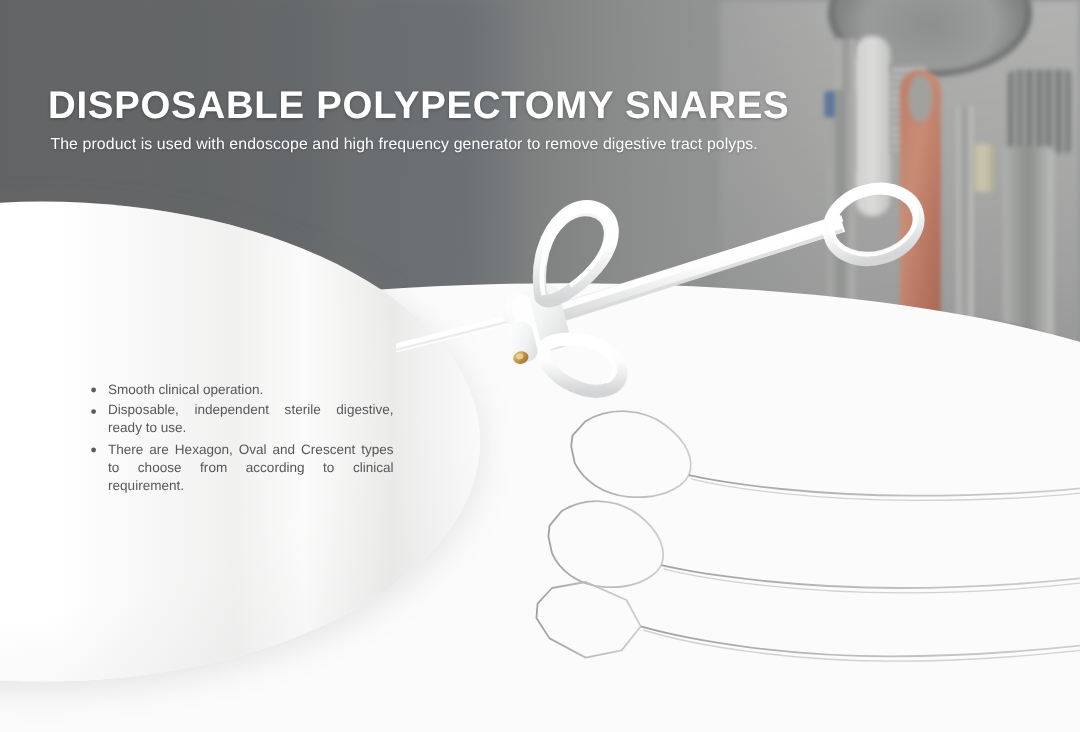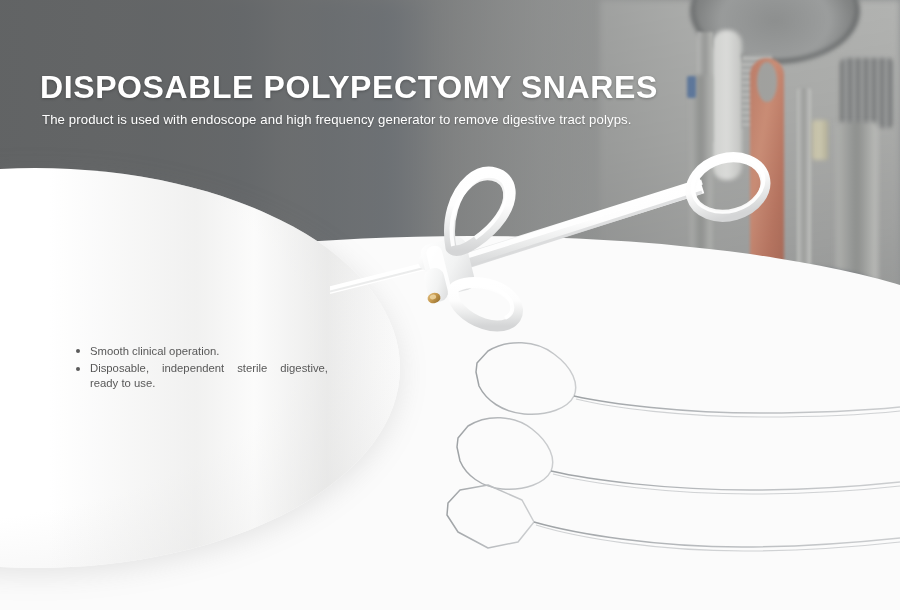--- a/index.html
+++ b/index.html
@@ -84,21 +84,21 @@
 
   
   .white-oval{position:absolute;left:-330px;top:168px;width:730px;height:400px;border-radius:50%;
     background:radial-gradient(ellipse at 30% 40%,#ffffff 0%,#ffffff 58%,#f7f7f7 78%,#e8e8e8 96%,#dededd 100%);
     box-shadow:0 6px 28px rgba(120,122,124,.18);}
   .oval-streaks{position:absolute;left:-330px;top:168px;width:730px;height:400px;border-radius:50%;
     background:linear-gradient(90deg,rgba(255,255,255,0) 52%,rgba(229,229,228,.55) 72%,
       rgba(246,246,245,.4) 80%,rgba(222,222,221,.6) 90%,rgba(255,255,255,0) 100%);}
 
   
-  .features{position:absolute;left:76px;top:344px;width:252px;}
+  .features{position:absolute;left:76px;top:318px;width:252px;}
   .feat{position:relative;padding-left:14px;margin-bottom:2px;
     font-size:11.3px;line-height:15.2px;color:#585858;text-align:justify;}
   .feat .dot{position:absolute;left:0;top:5.4px;width:4px;height:4px;border-radius:50%;background:#5a5a5a;}
 
   
   .handle{position:absolute;left:330px;top:150px;width:480px;height:190px;}
 
   
   .snares{position:absolute;left:430px;top:320px;width:470px;height:280px;}
 </style>
@@ -231,15 +231,19 @@
 
   <div class="features">
     <div class="feat">
       <span class="dot"></span>
       <span>Smooth clinical operation.</span>
     </div>
     <div class="feat">
       <span class="dot"></span>
       <span>Disposable, independent sterile digestive, ready to use.</span>
     </div>
+    <div class="feat">
+      <span class="dot"></span>
+      <span>There are Hexagon, Oval and Crescent types to choose from according to clinical requirement.</span>
+    </div>
   </div>
 
 </div>
 
 </body></html>

